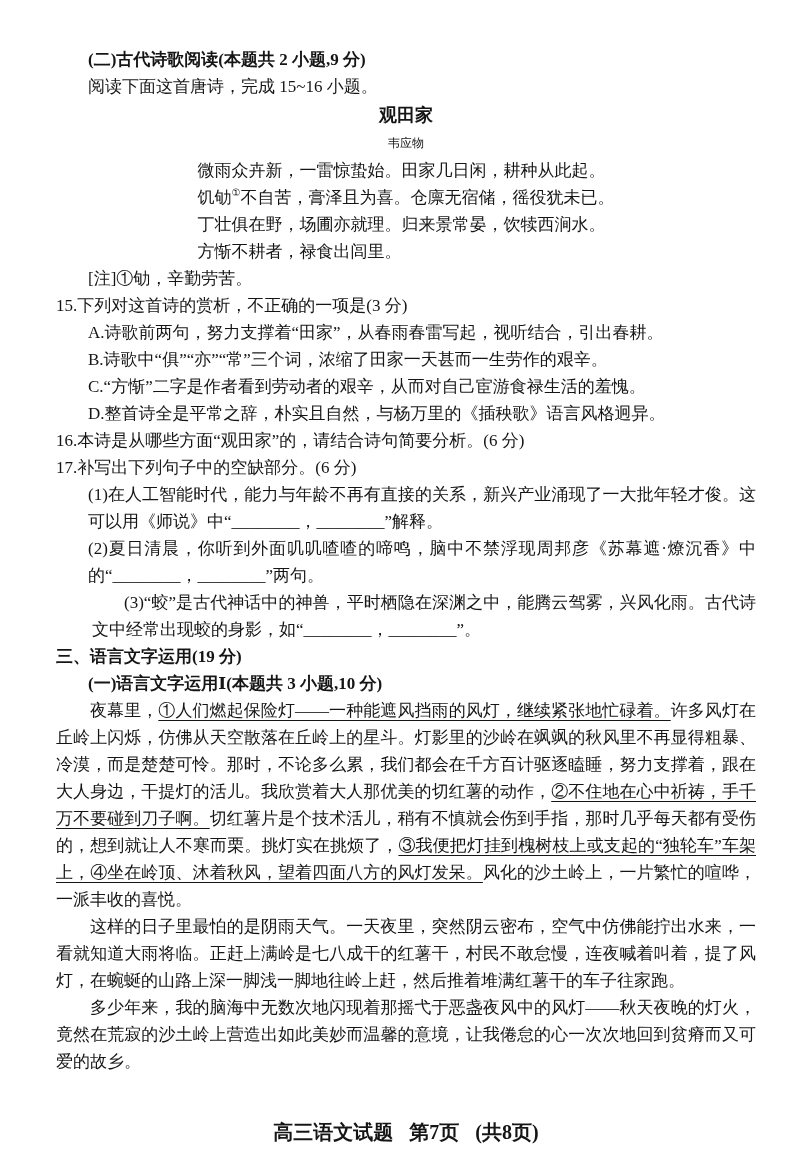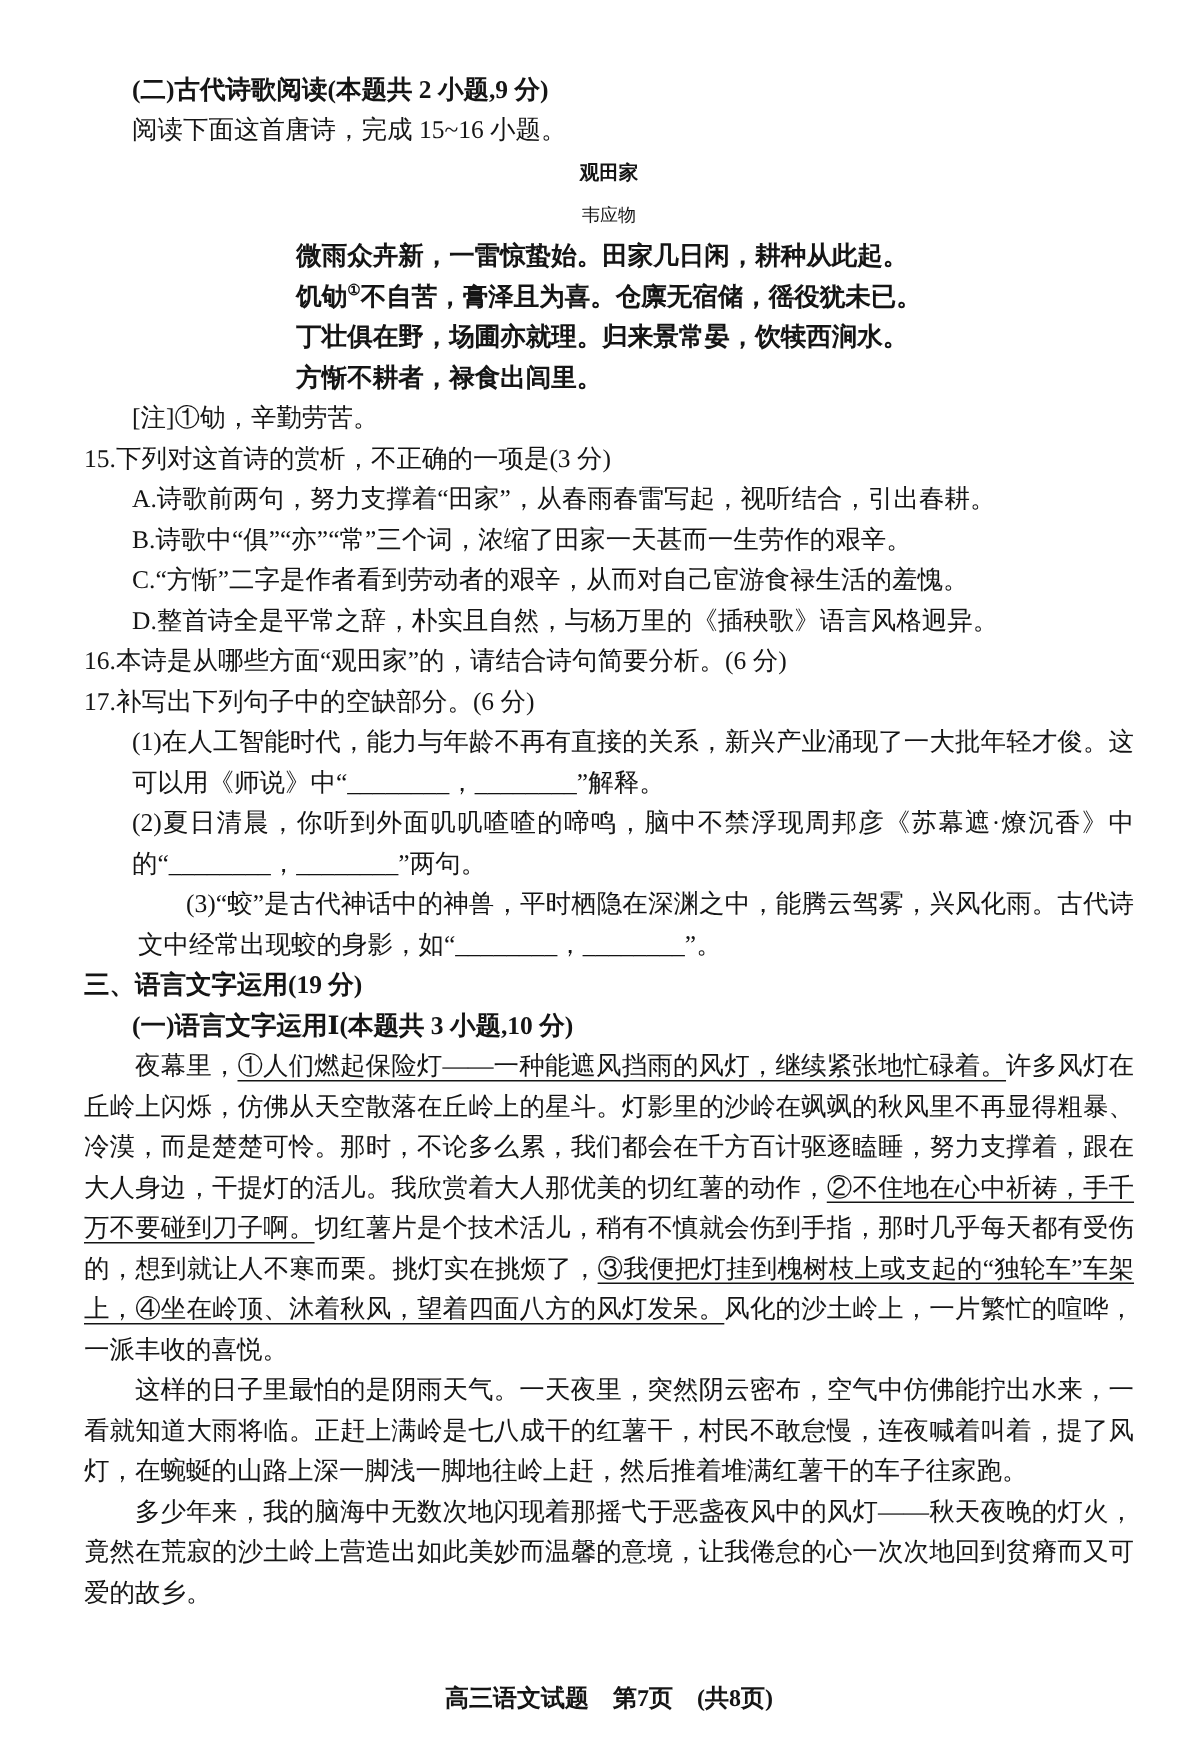--- a/index.html
+++ b/index.html
@@ -14,36 +14,36 @@
     font-size: 17px;
     line-height: 27px;
     padding: 46px 44px 20px 56px;
     display: flex;
     flex-direction: column;
     overflow: hidden;
   }
   p { text-align: justify; }
   .b { font-weight: 700; }
   .ml { margin-left: 32px; }
-  .poem-title { text-align: center; font-weight: 700; font-size: 13px; line-height: 30px; }
+  .poem-title { text-align: center; font-weight: 700; font-size: 18px; line-height: 30px; }
   .poem-author { text-align: center; font-size: 12px; line-height: 27px; }
-  .poem { width: fit-content; margin: 0 auto; font-weight: 700; }
+  .poem { width: fit-content; margin: 0 auto; font-weight: 400; }
   .poem p { text-align: left; }
   sup { font-size: 10px; line-height: 0; vertical-align: super; }
   .u { text-decoration: underline; text-underline-offset: 4px; text-decoration-thickness: 1px; }
   .para { text-indent: 2em; }
   .hang3 { text-indent: 32px; margin-left: 36px; }
   .footer {
     margin-top: auto;
     display: flex;
     justify-content: center;
     align-items: baseline;
     gap: 16px;
     font-weight: 700;
-    font-size: 16px;
+    font-size: 20px;
   }
 </style>
 </head>
 <body>
 
 <div class="page">
 
   <p class="ml b">(二)古代诗歌阅读(本题共 2 小题,9 分)</p>
   <p class="ml">阅读下面这首唐诗，完成 15~16 小题。</p>
 

